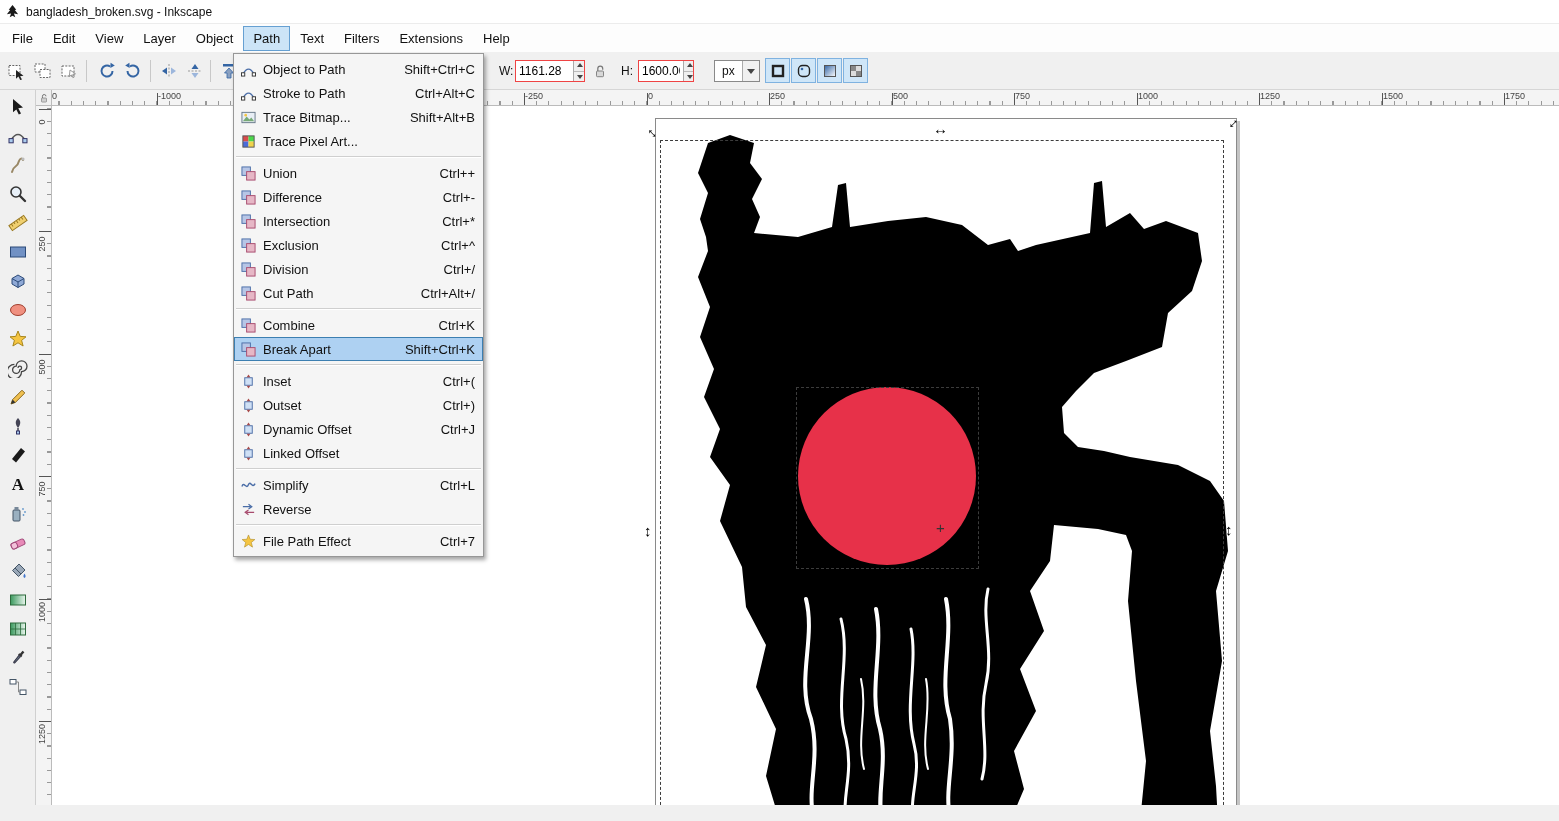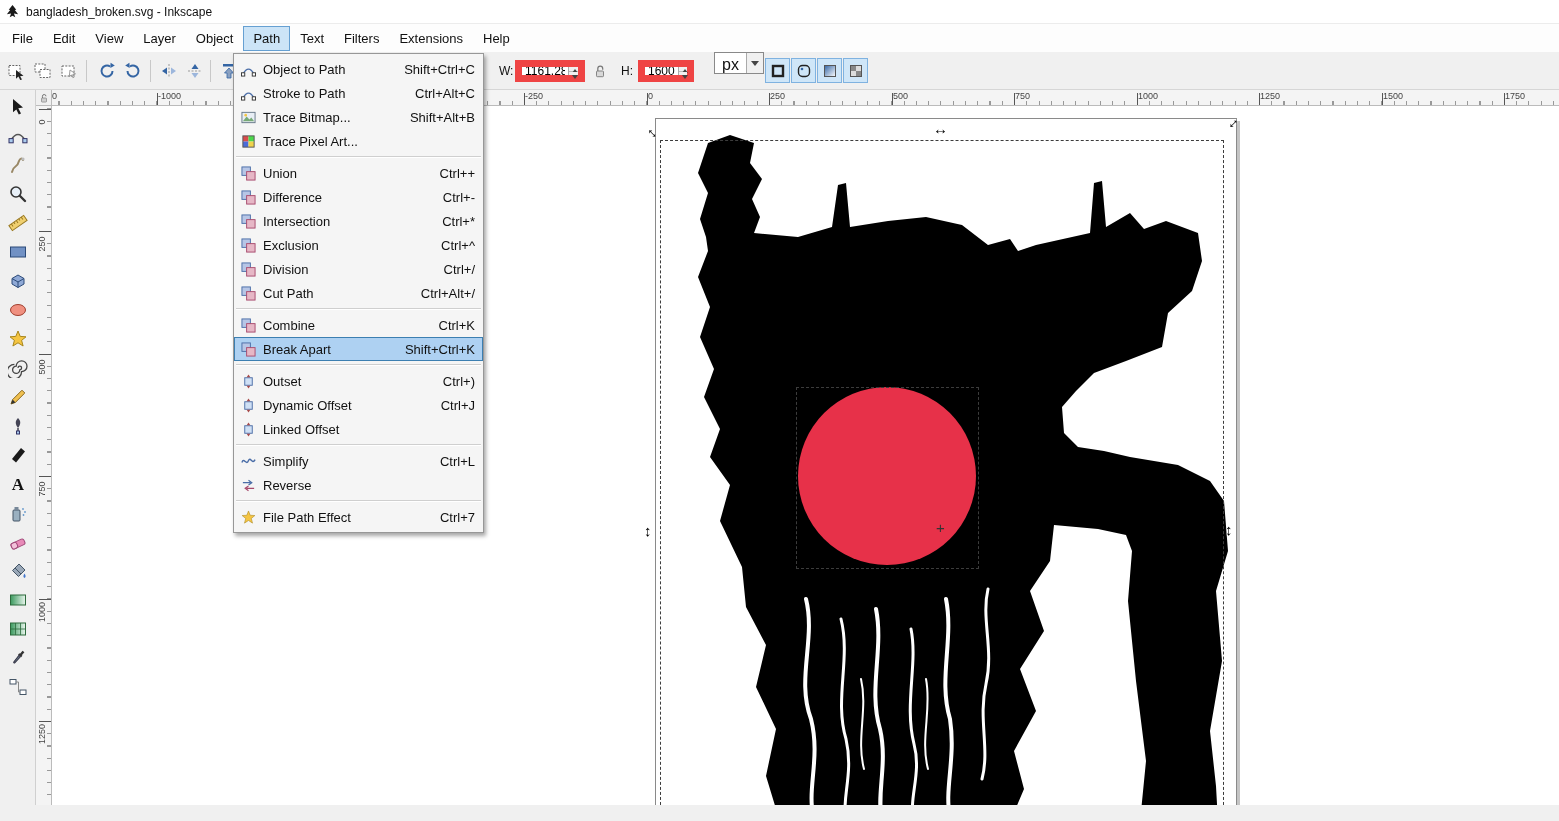--- a/index.html
+++ b/index.html
@@ -14,32 +14,32 @@
   .menubar{height:28px;background:#fdfdfd;display:flex;align-items:center;font-size:13px;
     padding-left:2px;box-sizing:border-box;}
   .mb-item{padding:4px 9px;border:1px solid transparent;cursor:default;}
   .mb-item.active{background:#cce4f7;border:1px solid #66a0d2;}
 
   
   .toolbar{height:38px;background:#f0f0f0;border-bottom:1px solid #d6d6d6;position:relative;box-sizing:border-box;}
   .tbtn{position:absolute;top:6px;width:26px;height:26px;display:flex;align-items:center;justify-content:center;}
   .tsep{position:absolute;top:8px;width:1px;height:22px;background:#c8c8c8;}
   .flabel{position:absolute;top:12px;font-size:12px;}
-  .field{position:absolute;top:8px;height:22px;background:#fff;border:7px solid #ef4444;
+  .field{position:absolute;top:8px;height:22px;background:#fff;border:1px solid #ef4444;
     display:flex;box-sizing:border-box;}
   .field input{border:none;outline:none;width:100%;font-size:12px;padding:0 3px;
     font-family:"Liberation Sans",sans-serif;background:transparent;}
   .spin{width:13px;border-left:1px solid #aaa;display:flex;flex-direction:column;}
   .spin div{flex:1;background:#f0f0f0;position:relative;}
   .spin div:first-child{border-bottom:1px solid #bbb;}
   .spin div::after{content:"";position:absolute;left:3px;border-left:3px solid transparent;border-right:3px solid transparent;}
   .spin .up::after{top:2px;border-bottom:4px solid #444;}
   .spin .dn::after{top:3px;border-top:4px solid #444;}
-  .unitbox{position:absolute;top:0;height:22px;background:#fff;border:1px solid #898989;
-    display:flex;align-items:stretch;box-sizing:border-box;font-size:16px;}
+  .unitbox{position:absolute;top:8px;height:22px;background:#fff;border:1px solid #898989;
+    display:flex;align-items:stretch;box-sizing:border-box;font-size:12px;}
   .unitval{padding:3px 7px 0 7px;}
   .unitbtn{width:16px;background:#f0f0f0;border-left:1px solid #aaa;position:relative;}
   .unitbtn::after{content:"";position:absolute;left:4px;top:8px;border-left:4px solid transparent;
     border-right:4px solid transparent;border-top:5px solid #444;}
   .toggle{position:absolute;top:6px;width:25px;height:25px;background:#cfe6f8;border:1px solid #7fb2e0;
     display:flex;align-items:center;justify-content:center;box-sizing:border-box;}
 
   
   .workspace{display:flex;height:715px;}
   .palette{width:36px;background:#f0f0f0;border-right:1px solid #d0d0d0;box-sizing:border-box;padding-top:2px;}
@@ -602,20 +602,29 @@
       <span class="mil">Break Apart</span>
       <span class="mis">Shift+Ctrl+K</span>
     </div>
     <div class="msep"></div>
     <div class="mi">
       <span class="mic">
           <svg width="15" height="15">
             <use href="#sym-offset"></use>
           </svg>
         </span>
+      <span class="mil">Inset</span>
+      <span class="mis">Ctrl+(</span>
+    </div>
+    <div class="mi">
+      <span class="mic">
+          <svg width="15" height="15">
+            <use href="#sym-offset"></use>
+          </svg>
+        </span>
       <span class="mil">Outset</span>
       <span class="mis">Ctrl+)</span>
     </div>
     <div class="mi">
       <span class="mic">
           <svg width="15" height="15">
             <use href="#sym-offset"></use>
           </svg>
         </span>
       <span class="mil">Dynamic Offset</span>

